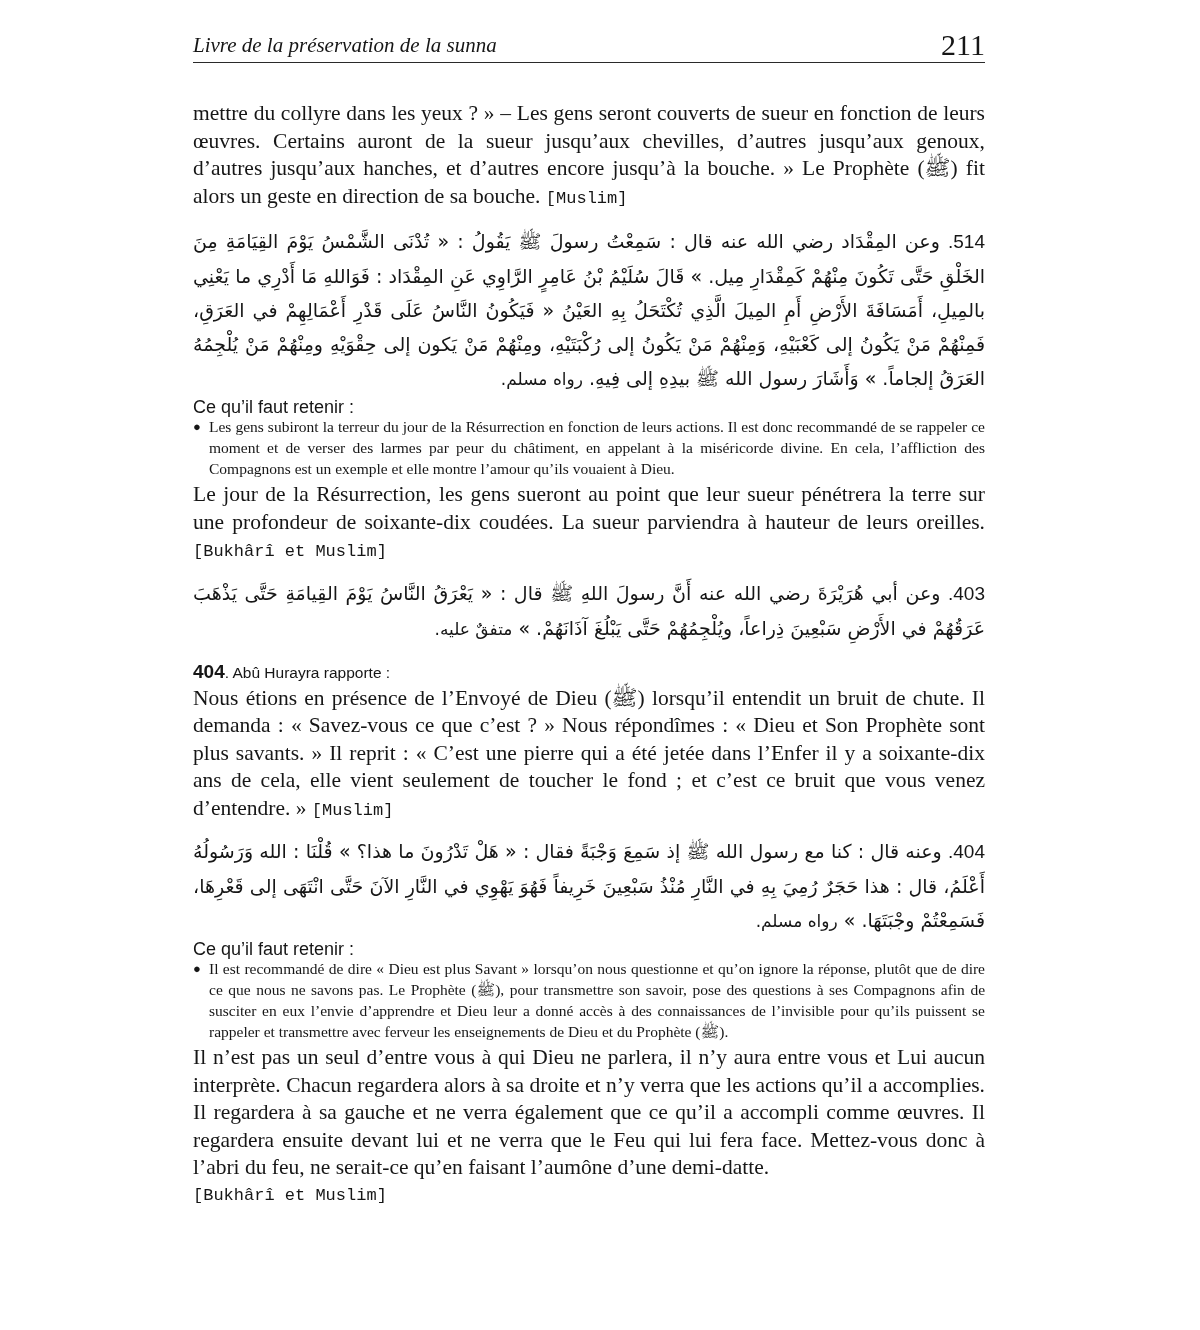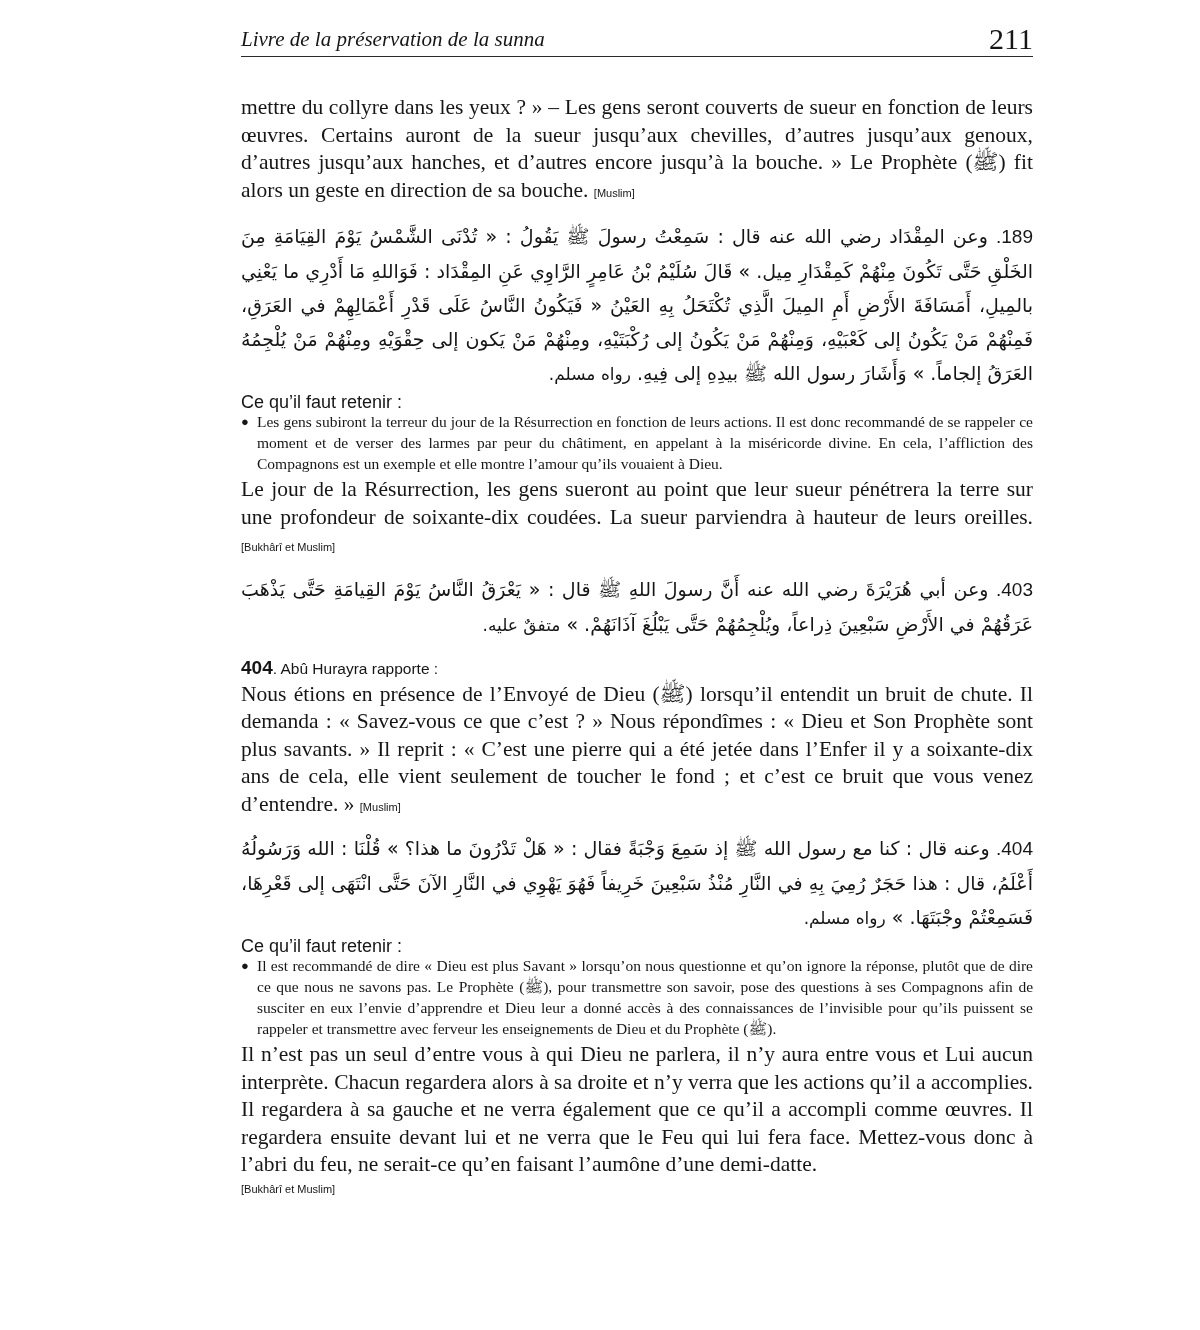--- a/index.html
+++ b/index.html
@@ -1,25 +1,25 @@
 <!DOCTYPE html>
 <html><head>
   <meta charset="utf-8">
   <style>
     html, body { margin: 0; padding: 0; background: #ffffff; }
     body { width: 1200px; height: 1330px; position: relative; overflow: hidden; color: #161616; }
-    .page { position: absolute; left: 193px; top: 22px; width: 792px; margin-left: 48px; }
+    .page { position: absolute; left: 193px; top: 28px; width: 792px; }
     .serif { font-family: "Liberation Serif", "DejaVu Serif", serif; }
 
     .header { display: flex; justify-content: space-between; align-items: flex-end; height: 34px; border-bottom: 1.5px solid #2a2a2a; }
     .header .title { font-style: italic; font-size: 21px; line-height: 26px; padding-bottom: 4px; }
     .header .pagenum { font-size: 30px; line-height: 26px; padding-bottom: 4px; }
 
     .para { font-size: 21.5px; line-height: 27.5px; text-align: justify; margin: 0; }
-    .src { font-size: 11px; font-family: Liberation Sans, sans-serif; }
+    .src { font-size: 17px; font-family: Liberation Mono, monospace; }
 
     .arabic { direction: rtl; text-align: justify; font-family: "DejaVu Sans", sans-serif; font-size: 19px; line-height: 34px; margin: 0; }
     .arabic .num { font-family: "Liberation Sans", sans-serif; }
     .arabic .rawa { font-size: 17px; }
 
     .retain-label { font-size: 18px; font-family: "Liberation Sans", "DejaVu Sans", sans-serif; margin: 0; line-height: 18px; }
     .bullet { display: flex; font-size: 15.5px; line-height: 21px; }
     .bullet .dot { width: 16px; flex: 0 0 16px; font-size: 13px; line-height: 21px; }
     .bullet .txt { text-align: justify; flex: 1; }
 
@@ -35,21 +35,21 @@
     <span class="title serif">Livre de la préservation de la sunna</span>
     <span class="pagenum serif">211</span>
   </div>
 
   <p class="para serif" style="margin-top:37px;">
     <span>mettre du collyre dans les yeux ? » – Les gens seront couverts de sueur en fonction de leurs œuvres. Certains auront de la sueur jusqu’aux chevilles, d’autres jusqu’aux genoux, d’autres jusqu’aux hanches, et d’autres encore jusqu’à la bouche. » Le Prophète (ﷺ) fit alors un geste en direction de sa bouche.</span>
     <span class="src">[Muslim]</span>
   </p>
 
   <p class="arabic" style="margin-top:12px;">
-    <span class="num">189.</span>
+    <span class="num">514.</span>
     <span>وعن المِقْدَاد رضي الله عنه قال : سَمِعْتُ رسولَ ﷺ يَقُولُ : « تُدْنَى الشَّمْسُ يَوْمَ القِيَامَةِ مِنَ الخَلْقِ حَتَّى تَكُونَ مِنْهُمْ كَمِقْدَارِ مِيل. » قَالَ سُلَيْمُ بْنُ عَامِرٍ الرَّاوِي عَنِ المِقْدَاد : فَوَاللهِ مَا أَدْرِي ما يَعْنِي بالمِيلِ، أَمَسَافَةَ الأَرْضِ أَمِ المِيلَ الَّذِي تُكْتَحَلُ بِهِ العَيْنُ « فَيَكُونُ النَّاسُ عَلَى قَدْرِ أَعْمَالِهِمْ في العَرَقِ، فَمِنْهُمْ مَنْ يَكُونُ إلى كَعْبَيْهِ، وَمِنْهُمْ مَنْ يَكُونُ إلى رُكْبَتَيْهِ، ومِنْهُمْ مَنْ يَكون إلى حِقْوَيْهِ ومِنْهُمْ مَنْ يُلْجِمُهُ العَرَقُ إلجاماً. » وَأَشَارَ رسول الله ﷺ بيدِهِ إلى فِيهِ.</span>
     <span class="rawa">رواه مسلم.</span>
   </p>
 
   <p class="retain-label" style="margin-top:2px;">Ce qu’il faut retenir :</p>
   <div class="bullet serif">
     <span class="dot">●</span>
     <span class="txt">Les gens subiront la terreur du jour de la Résurrection en fonction de leurs actions. Il est donc recommandé de se rappeler ce moment et de verser des larmes par peur du châtiment, en appelant à la miséricorde divine. En cela, l’affliction des Compagnons est un exemple et elle montre l’amour qu’ils vouaient à Dieu.</span>
   </div>
 

